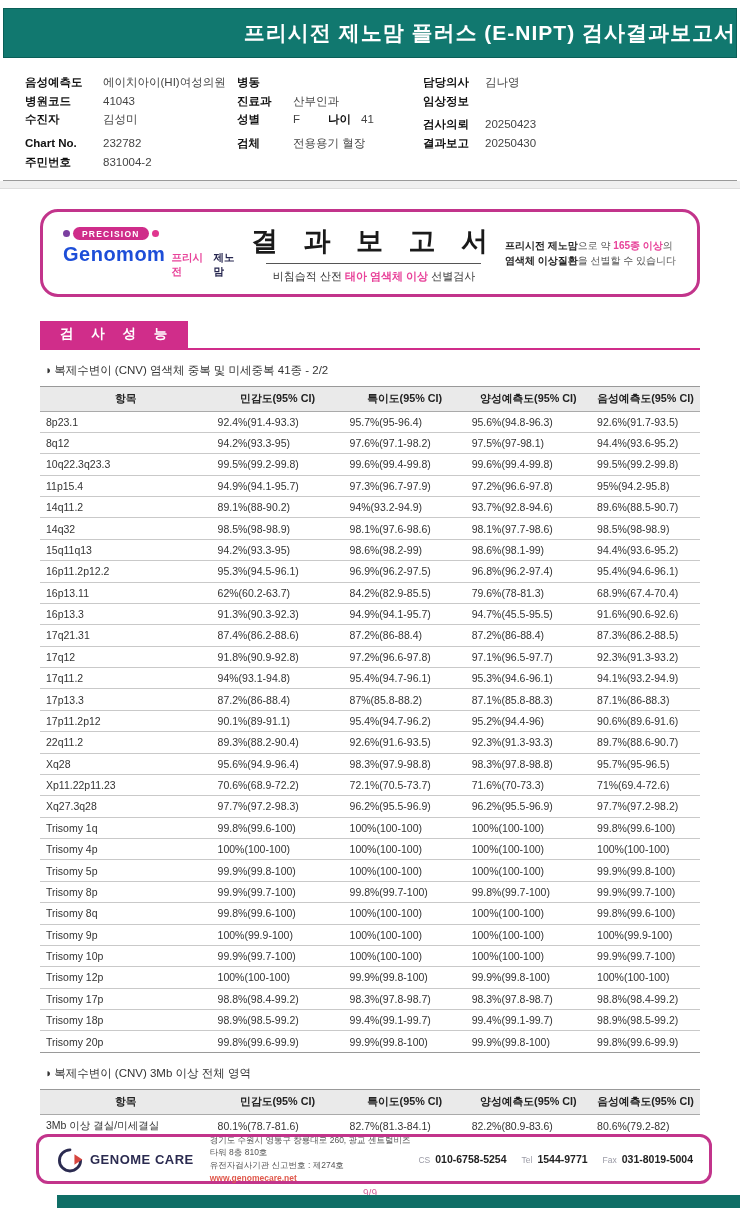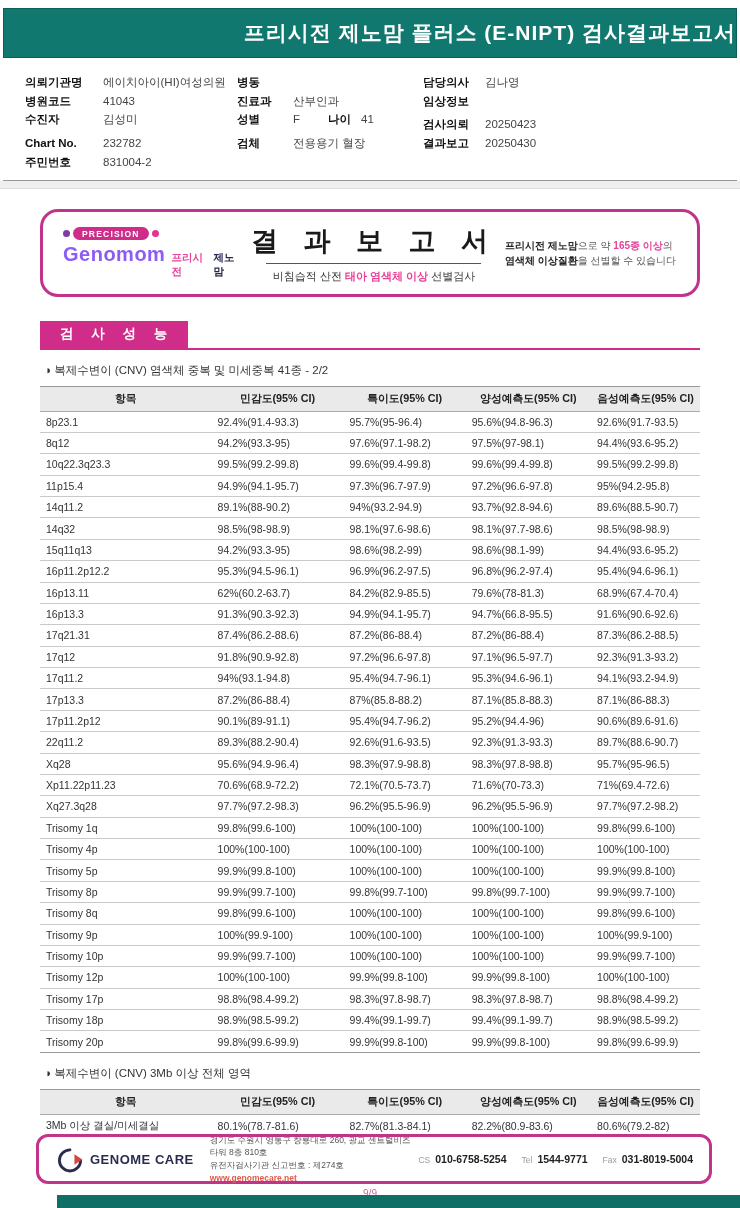--- a/index.html
+++ b/index.html
@@ -36,21 +36,21 @@
     display:flex;align-items:center;justify-content:space-between;padding:0 20px;
   }
   .logo-block{width:180px;}
   .badge-row{display:flex;align-items:center;gap:3px;margin-bottom:3px;}
   .badge-dot-l{width:7px;height:7px;border-radius:50%;background:#7b3fa0;}
   .badge-dot-r{width:7px;height:7px;border-radius:50%;background:#e0368f;}
   .badge-pill{background:#c families;}
   .badge-pill{background:#cf2d8a;color:#fff;font-size:8.5px;font-weight:bold;
     padding:1.5px 9px;border-radius:8px;letter-spacing:1.2px;}
   .brand-row{display:flex;align-items:baseline;gap:6px;}
-  .brand-main{font-size:20px;font-weight:bold;color:#8b5cf6;letter-spacing:0.5px;}
+  .brand-main{font-size:20px;font-weight:bold;color:#1d4ed8;letter-spacing:0.5px;}
   .brand-sub-pink{font-size:10.5px;font-weight:bold;color:#e8439a;}
   .brand-sub-dark{font-size:10.5px;font-weight:bold;color:#26264f;margin-left:-3px;}
   .center-block{text-align:center;}
   .report-title{font-size:27px;font-weight:bold;letter-spacing:9px;color:#1a1a1a;white-space:nowrap;}
   .report-divider{border:none;border-top:1.5px solid #555;width:215px;margin:4px auto 5px;}
   .report-sub{font-size:11px;color:#333;white-space:nowrap;}
   .pink{color:#e8439a;font-weight:bold;}
   .right-block{width:172px;font-size:10px;color:#555;line-height:1.55;}
   .bold-dark{color:#222;font-weight:bold;}
   
@@ -91,21 +91,21 @@
 <body>
 
 <div class="title-bar">
   <span>프리시전 제노맘 플러스 (E-NIPT) 검사결과보고서</span>
 </div>
 
 <div class="info">
   <div class="info-grid">
     <div class="info-col1">
       <div class="info-row">
-        <span class="lbl">의뢰기관명</span>
+        <span class="lbl">음성예측도</span>
         <span class="val">에이치아이(HI)여성의원</span>
       </div>
       <div class="info-row">
         <span class="lbl">병원코드</span>
         <span class="val">41043</span>
       </div>
       <div class="info-row">
         <span class="lbl">수진자</span>
         <span class="val">김성미</span>
       </div>
@@ -262,21 +262,21 @@
         <td>16p13.11</td>
         <td>62%(60.2-63.7)</td>
         <td>84.2%(82.9-85.5)</td>
         <td>79.6%(78-81.3)</td>
         <td>68.9%(67.4-70.4)</td>
       </tr>
       <tr>
         <td>16p13.3</td>
         <td>91.3%(90.3-92.3)</td>
         <td>94.9%(94.1-95.7)</td>
-        <td>94.7%(66.8-95.5)</td>
+        <td>94.7%(45.5-95.5)</td>
         <td>91.6%(90.6-92.6)</td>
       </tr>
       <tr>
         <td>17q21.31</td>
         <td>87.4%(86.2-88.6)</td>
         <td>87.2%(86-88.4)</td>
         <td>87.2%(86-88.4)</td>
         <td>87.3%(86.2-88.5)</td>
       </tr>
       <tr>

